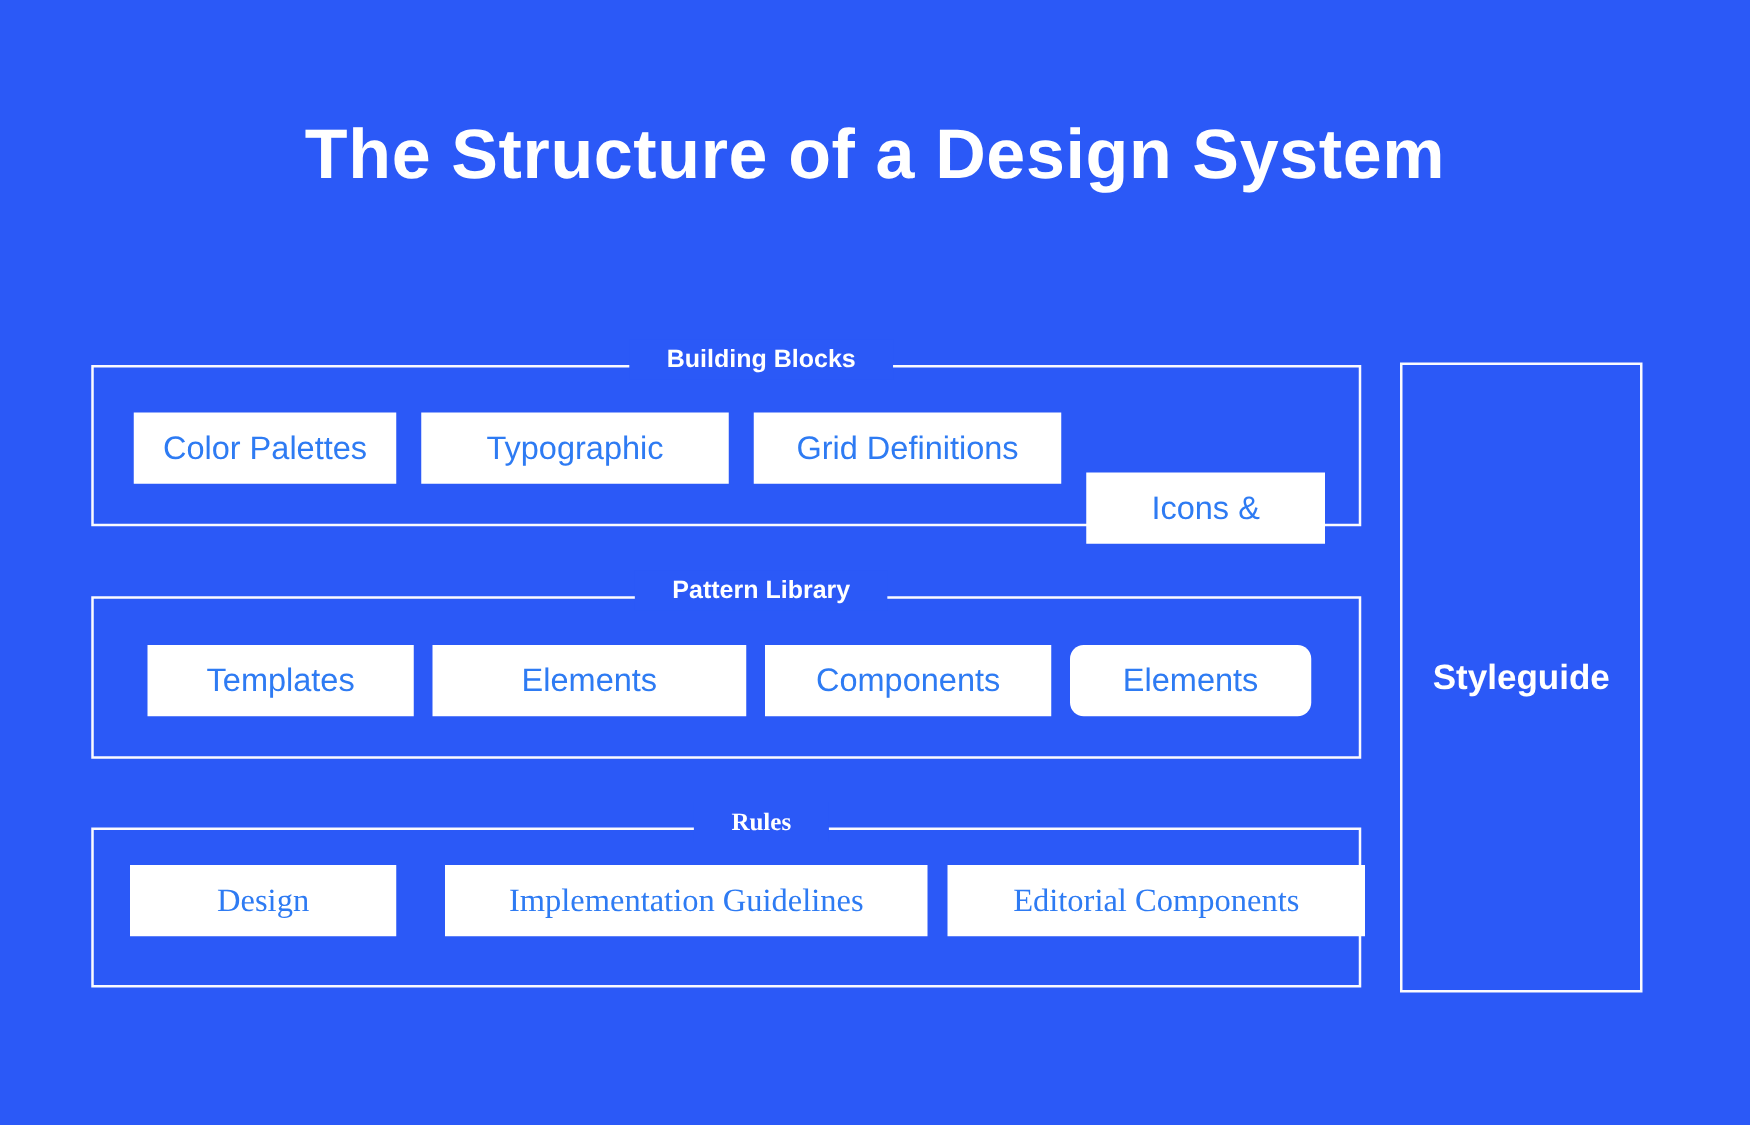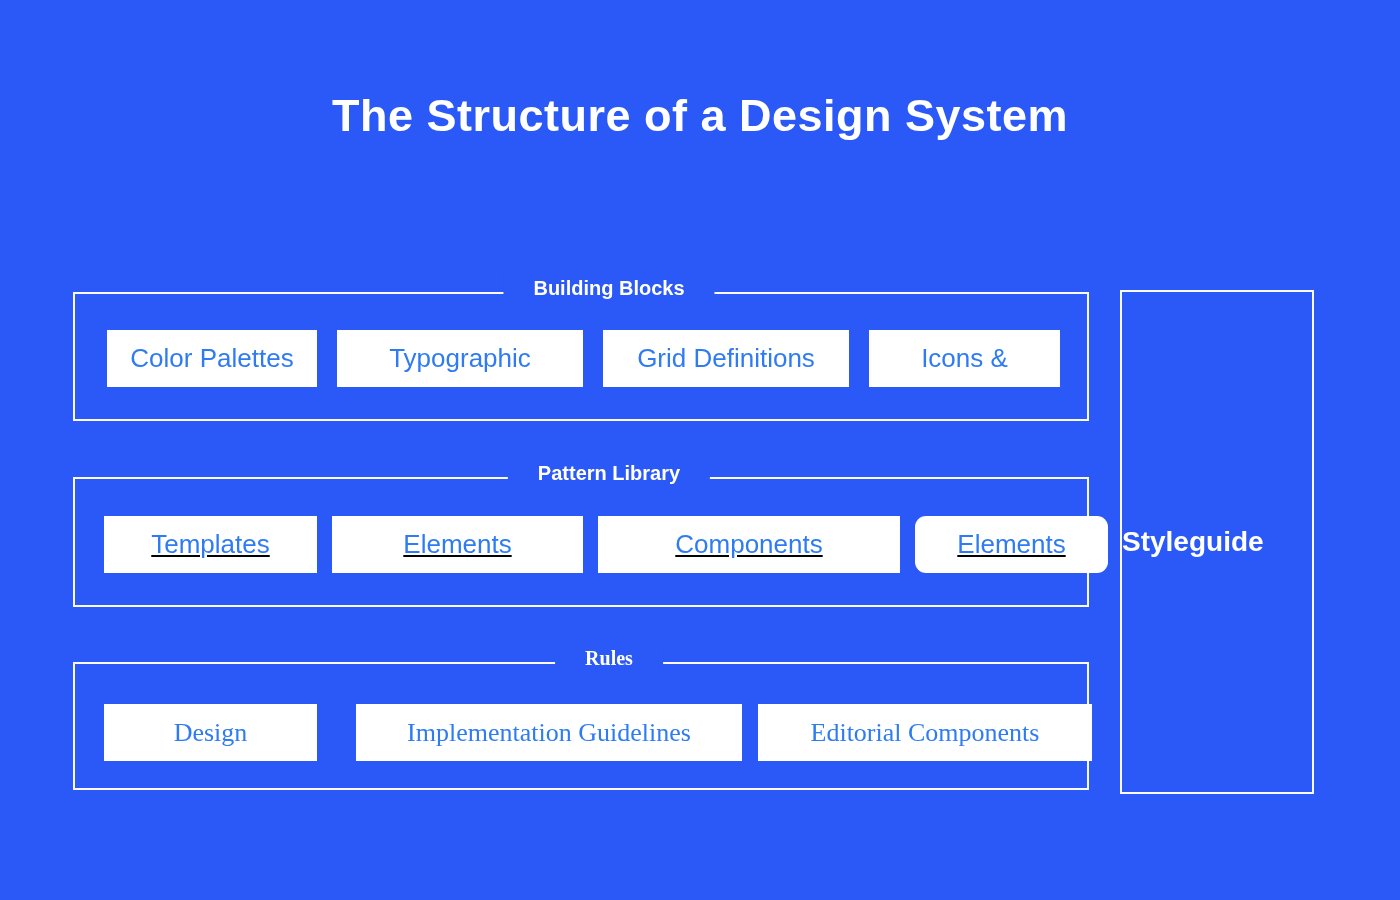--- a/index.html
+++ b/index.html
@@ -12,54 +12,54 @@
   body{
     width:1400px;height:900px;overflow:hidden;
     font-family:"Liberation Sans", sans-serif;
   }
   .canvas{
     position:relative;width:1400px;height:900px;
     background:var(--background);
   }
   .title{
     position:absolute;top:90px;left:0;width:1400px;margin:0;
-    text-align:center;color:#fff;font-size:45px;font-weight:700;
+    text-align:center;color:#fff;font-size:56px;font-weight:700;
     letter-spacing:.5px;
   }
   .group{
     position:absolute;left:73px;width:1016px;box-sizing:border-box;
     border:2px solid var(--border);
   }
   .group-bb{top:292px;height:129px;}
   .group-pl{top:477px;height:130px;}
   .group-rules{top:662px;height:128px;font-family:Liberation Serif, serif;}
   .legend{
     position:absolute;top:0;left:calc(50% + 28px);
     transform:translate(-50%,-70%);
     background:var(--background);
     padding:0 30px;white-space:nowrap;
     color:#fff;font-size:20px;font-weight:700;line-height:32px;
   }
   .row{position:absolute;display:flex;}
   .row-bb{top:36px;left:32px;gap:20px;}
-  .row-pl{top:37px;left:29px;gap:15px;text-decoration:underline;}
-  .row-rules{top:40px;left:29px;gap:16px;}
+  .row-pl{top:37px;left:43px;gap:15px;}
+  .row-rules{top:28px;left:29px;gap:16px;}
   .node{
     height:57px;box-sizing:border-box;
     background:var(--box-bg);color:var(--box-text);
     display:flex;align-items:center;justify-content:center;
     font-size:26px;font-weight:400;white-space:nowrap;
   }
-  .w191{width:191px;}.w193{width:193px;border-radius:11px;}.w210{width:210px;}
-  .w213{width:213px;}.w246{width:246px;}.w250{width:302px;}
+  .w191{width:191px;margin-top:48px;}.w193{width:193px;border-radius:11px;}.w210{width:210px;}
+  .w213{width:213px;}.w246{width:246px;}.w250{width:229px;}
   .w251{width:251px;}.w334{width:334px;}.w374{width:386px;margin-left:23px;}
   .styleguide{
     position:absolute;left:1120px;top:290px;width:194px;height:504px;
     box-sizing:border-box;border:2px solid var(--border);
-    display:flex;align-items:center;justify-content:flex-start;
+    display:flex;align-items:center;justify-content:center;
     color:#fff;font-size:28px;font-weight:700;
   }
 </style>
 </head>
 <body>
 
 <div class="canvas">
 
   <h1 class="title">The Structure of a Design System</h1>
 

